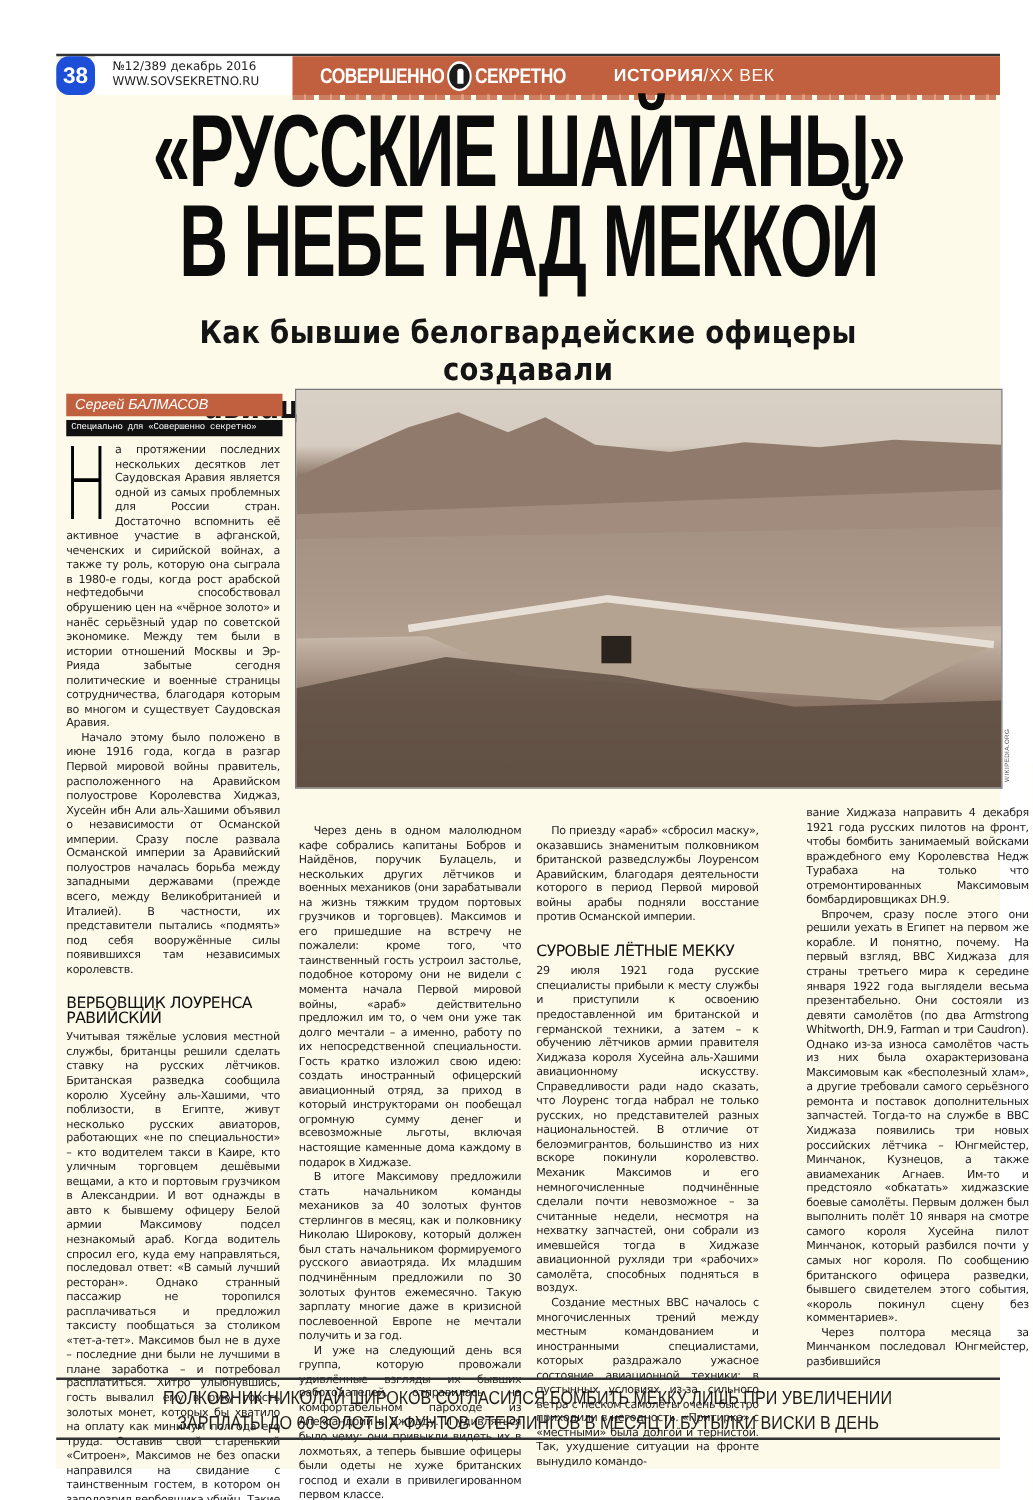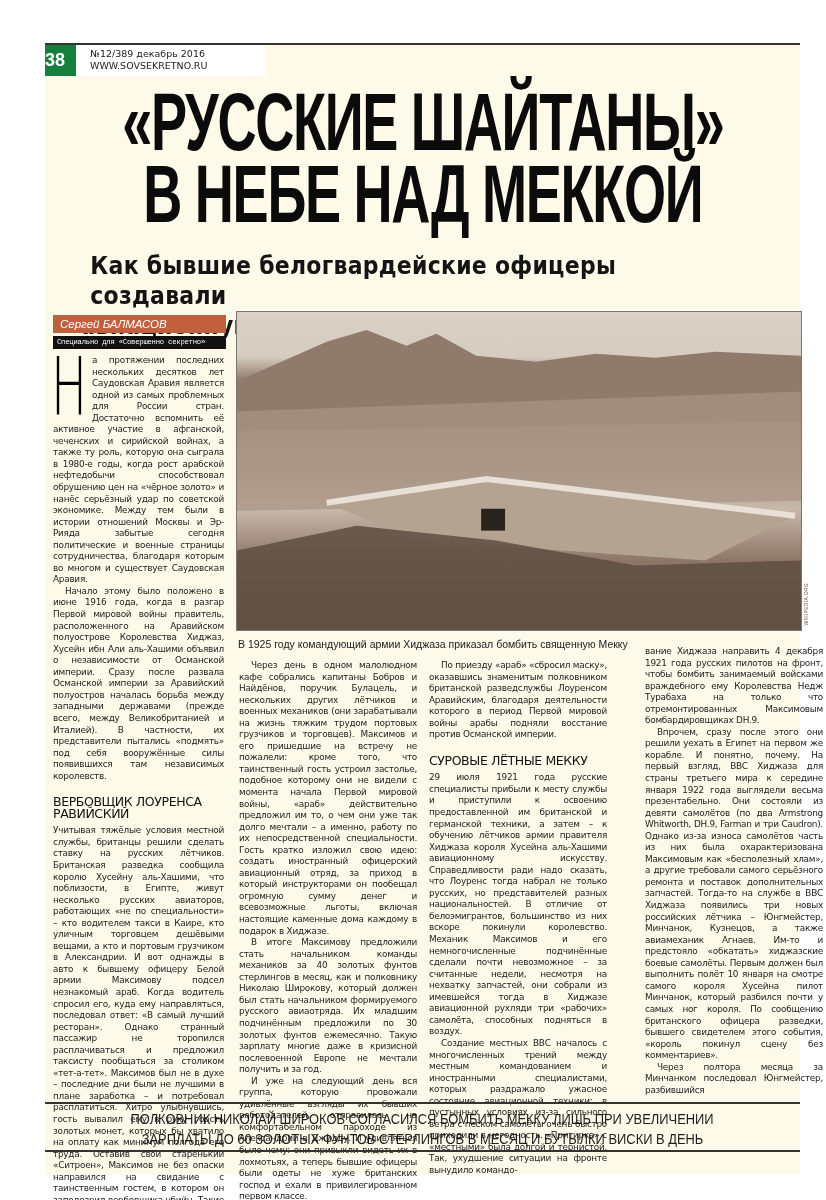--- a/index.html
+++ b/index.html
@@ -3,40 +3,40 @@
 <meta charset="utf-8">
 <style>
   * { box-sizing: border-box; margin: 0; padding: 0; }
   html, body { width: 826px; height: 1200px; background: #ffffff; overflow: hidden; }
   body { position: relative; font-family: "Liberation Sans", sans-serif; color: #1a1a1a; }
 
   .page { position: absolute; left: 45px; top: 43px; width: 755px; height: 1132px; background: #fdfaea; }
 
   
   .hdr { position: absolute; left: 0; top: 0; width: 755px; height: 33px; border-top: 2px solid #333; }
-  .hdr-num { position: absolute; left: 0; top: 0; width: 31px; height: 31px; background: #15803d; color: #fff;
-    font-weight: bold; font-size: 18px; line-height: 31px; text-align: left; }
+  .hdr-num { position: absolute; left: 0; top: 0; width: 31px; height: 31px; background: #1d4ed8; color: #fff;
+    font-weight: bold; font-size: 18px; line-height: 31px; text-align: center; border-radius: 10px; }
   .hdr-meta { position: absolute; left: 31px; top: 0; width: 190px; height: 31px; background: #fff; padding: 3px 0 0 14px;
     font-family: "DejaVu Sans", sans-serif; font-size: 9.5px; line-height: 12px; color: #222; }
   .hdr-band { position: absolute; left: 189px; top: 0; width: 566px; height: 31px; background: #c0603f; }
   .hdr-band::after { content: ""; position: absolute; left: 0; right: 0; bottom: -4px; height: 5px;
     background: repeating-linear-gradient(90deg, #c0603f 0 9px, #d88a6c 9px 11px, #c0603f 11px 17px, transparent 17px 21px); opacity: .8; }
   .logo { position: absolute; left: 22px; top: 5px; height: 22px; display: flex; align-items: center; gap: 3px;
     color: #fff; font-weight: bold; font-size: 17px; letter-spacing: -0.5px; transform: scaleX(.82); transform-origin: left center; }
   .logo-emblem { width: 24px; height: 24px; border-radius: 50%; background: #1c1c1c; border: 2px solid #fff; position: relative; }
   .logo-emblem::before { content: ""; position: absolute; left: 8px; top: 4px; width: 6px; height: 12px; background: #fff; border-radius: 2px 2px 0 0; }
   .hdr-section { position: absolute; left: 257px; top: 7px; color: #fff; font-size: 14px; font-weight: bold; letter-spacing: .5px; }
   .hdr-section .sub { font-weight: normal; }
 
   
   .headline { position: absolute; left: 0; top: 43px; width: 755px; text-align: center;
     font-family: "Liberation Sans", sans-serif; font-weight: bold; font-size: 82px; line-height: 72px; letter-spacing: -2px;
     color: #0b0b0b; transform: scaleX(.66); transform-origin: center top; white-space: nowrap; }
   .headline div { width: 1144px; margin-left: -194px; }
-  .subhead { position: absolute; left: 0; top: 208px; width: 755px; font-family: "DejaVu Sans", sans-serif;
+  .subhead { position: absolute; left: 0; top: 208px; width: 755px; text-align: center; font-family: "DejaVu Sans", sans-serif;
     font-weight: bold; font-size: 25px; line-height: 30px; color: #141414; letter-spacing: .3px; }
   .subhead span { display: inline-block; transform: scaleX(.88); }
 
   
   .byline { position: absolute; left: 8px; top: 272px; width: 173px; }
   .byline-name { background: #c0603f; color: #fff; font-size: 11.5px; height: 18px; line-height: 18px; padding-left: 7px; font-style: italic; }
   .byline-role { margin-top: 3px; background: #111; color: #fff; font-size: 7.2px; height: 13px; line-height: 13px; padding-left: 4px; white-space: nowrap; letter-spacing: -.2px; font-family: Liberation Mono, monospace; }
 
   
   .photo { position: absolute; left: 191px; top: 268px; width: 566px; height: 320px; border: 1px solid #777; overflow: hidden;
@@ -66,20 +66,30 @@
 <body>
 
 <div class="page">
 
   <div class="hdr">
     <div class="hdr-num">38</div>
     <div class="hdr-meta">
       <div>№12/389  декабрь 2016</div>
       <div>WWW.SOVSEKRETNO.RU</div>
     </div>
+    <div class="hdr-band">
+      <div class="logo">
+        <span>СОВЕРШЕННО</span>
+        <span class="logo-emblem"></span>
+        <span>СЕКРЕТНО</span>
+      </div>
+      <div class="hdr-section">
+        <span>ИСТОРИЯ</span><span class="sub">/XX ВЕК</span>
+      </div>
+    </div>
   </div>
 
   <div class="headline">
     <div>«РУССКИЕ ШАЙТАНЫ»</div>
     <div>В НЕБЕ НАД МЕККОЙ</div>
   </div>
 
   <div class="subhead">
     <span>Как бывшие белогвардейские офицеры создавали</span><br>
     <span>авиационную мощь Саудовской Аравии</span>
@@ -94,21 +104,20 @@
     <svg viewBox="0 0 566 320" preserveAspectRatio="none">
       <path d="M0 70 L40 52 L90 30 L130 18 L170 34 L200 22 L240 44 L300 50 L360 42 L420 46 L480 40 L566 44 L566 110 L0 120 Z" fill="#8f7a6b"></path>
       <path d="M0 100 L566 80 L566 190 L0 200 Z" fill="#a89485" opacity=".7"></path>
       <path d="M90 192 L250 168 L560 205 L470 250 L180 230 Z" fill="#b5a392"></path>
       <path d="M90 192 L250 168 L560 205" fill="none" stroke="#e8e0d6" stroke-width="6"></path>
       <rect x="245" y="198" width="24" height="22" fill="#2a221c"></rect>
       <path d="M0 240 L120 215 L260 230 L400 255 L566 250 L566 320 L0 320 Z" fill="#5e4d42" opacity=".85"></path>
     </svg>
   </div>
   <div class="photo-credit">WIKIPEDIA.ORG</div>
-  <div class="caption">В 1925 году командующий армии Хиджаза приказал бомбить священную Мекку</div>
 
   <div class="col c1">
     <span class="dropcap">Н</span>
     <p class="noindent">а протяжении последних нескольких десятков лет Саудовская Аравия является одной из самых проблемных для России стран. Достаточно вспомнить её активное участие в афганской, чеченских и сирийской войнах, а также ту роль, которую она сыграла в 1980-е годы, когда рост арабской нефтедобычи способствовал обрушению цен на «чёрное золото» и нанёс серьёзный удар по советской экономике. Между тем были в истории отношений Москвы и Эр-Рияда забытые сегодня политические и военные страницы сотрудничества, благодаря которым во многом и существует Саудовская Аравия.</p>
     <p>Начало этому было положено в июне 1916 года, когда в разгар Первой мировой войны правитель, расположенного на Аравийском полуострове Королевства Хиджаз, Хусейн ибн Али аль-Хашими объявил о независимости от Османской империи. Сразу после развала Османской империи за Аравийский полуостров началась борьба между западными державами (прежде всего, между Великобританией и Италией). В частности, их представители пытались «подмять» под себя вооружённые силы появившихся там независимых королевств.</p>
     <div class="sec-h">ВЕРБОВЩИК ЛОУРЕНСА РАВИЙСКИЙ</div>
     <p class="noindent">Учитывая тяжёлые условия местной службы, британцы решили сделать ставку на русских лётчиков. Британская разведка сообщила королю Хусейну аль-Хашими, что поблизости, в Египте, живут несколько русских авиаторов, работающих «не по специальности» – кто водителем такси в Каире, кто уличным торговцем дешёвыми вещами, а кто и портовым грузчиком в Александрии. И вот однажды в авто к бывшему офицеру Белой армии Максимову подсел незнакомый араб. Когда водитель спросил его, куда ему направляться, последовал ответ: «В самый лучший ресторан». Однако странный пассажир не торопился расплачиваться и предложил таксисту пообщаться за столиком «тет-а-тет». Максимов был не в духе – последние дни были не лучшими в плане заработка – и потребовал расплатиться. Хитро улыбнувшись, гость вывалил ему в руку горсть золотых монет, которых бы хватило на оплату как минимум полгода его труда. Оставив свой старенький «Ситроен», Максимов не без опаски направился на свидание с таинственным гостем, в котором он заподозрил вербовщика убийц. Такие предложения нередко поступали оказавшимся в трудных условиях русским военным. «Араб» назвался личным посланником правителя Хиджаза и предложил собрать в условленном месте всех имевших отношение к авиации русских, обещав сделать им «предложение, от которого невозможно отказаться».</p>
   </div>
 
   <div class="col c2">

